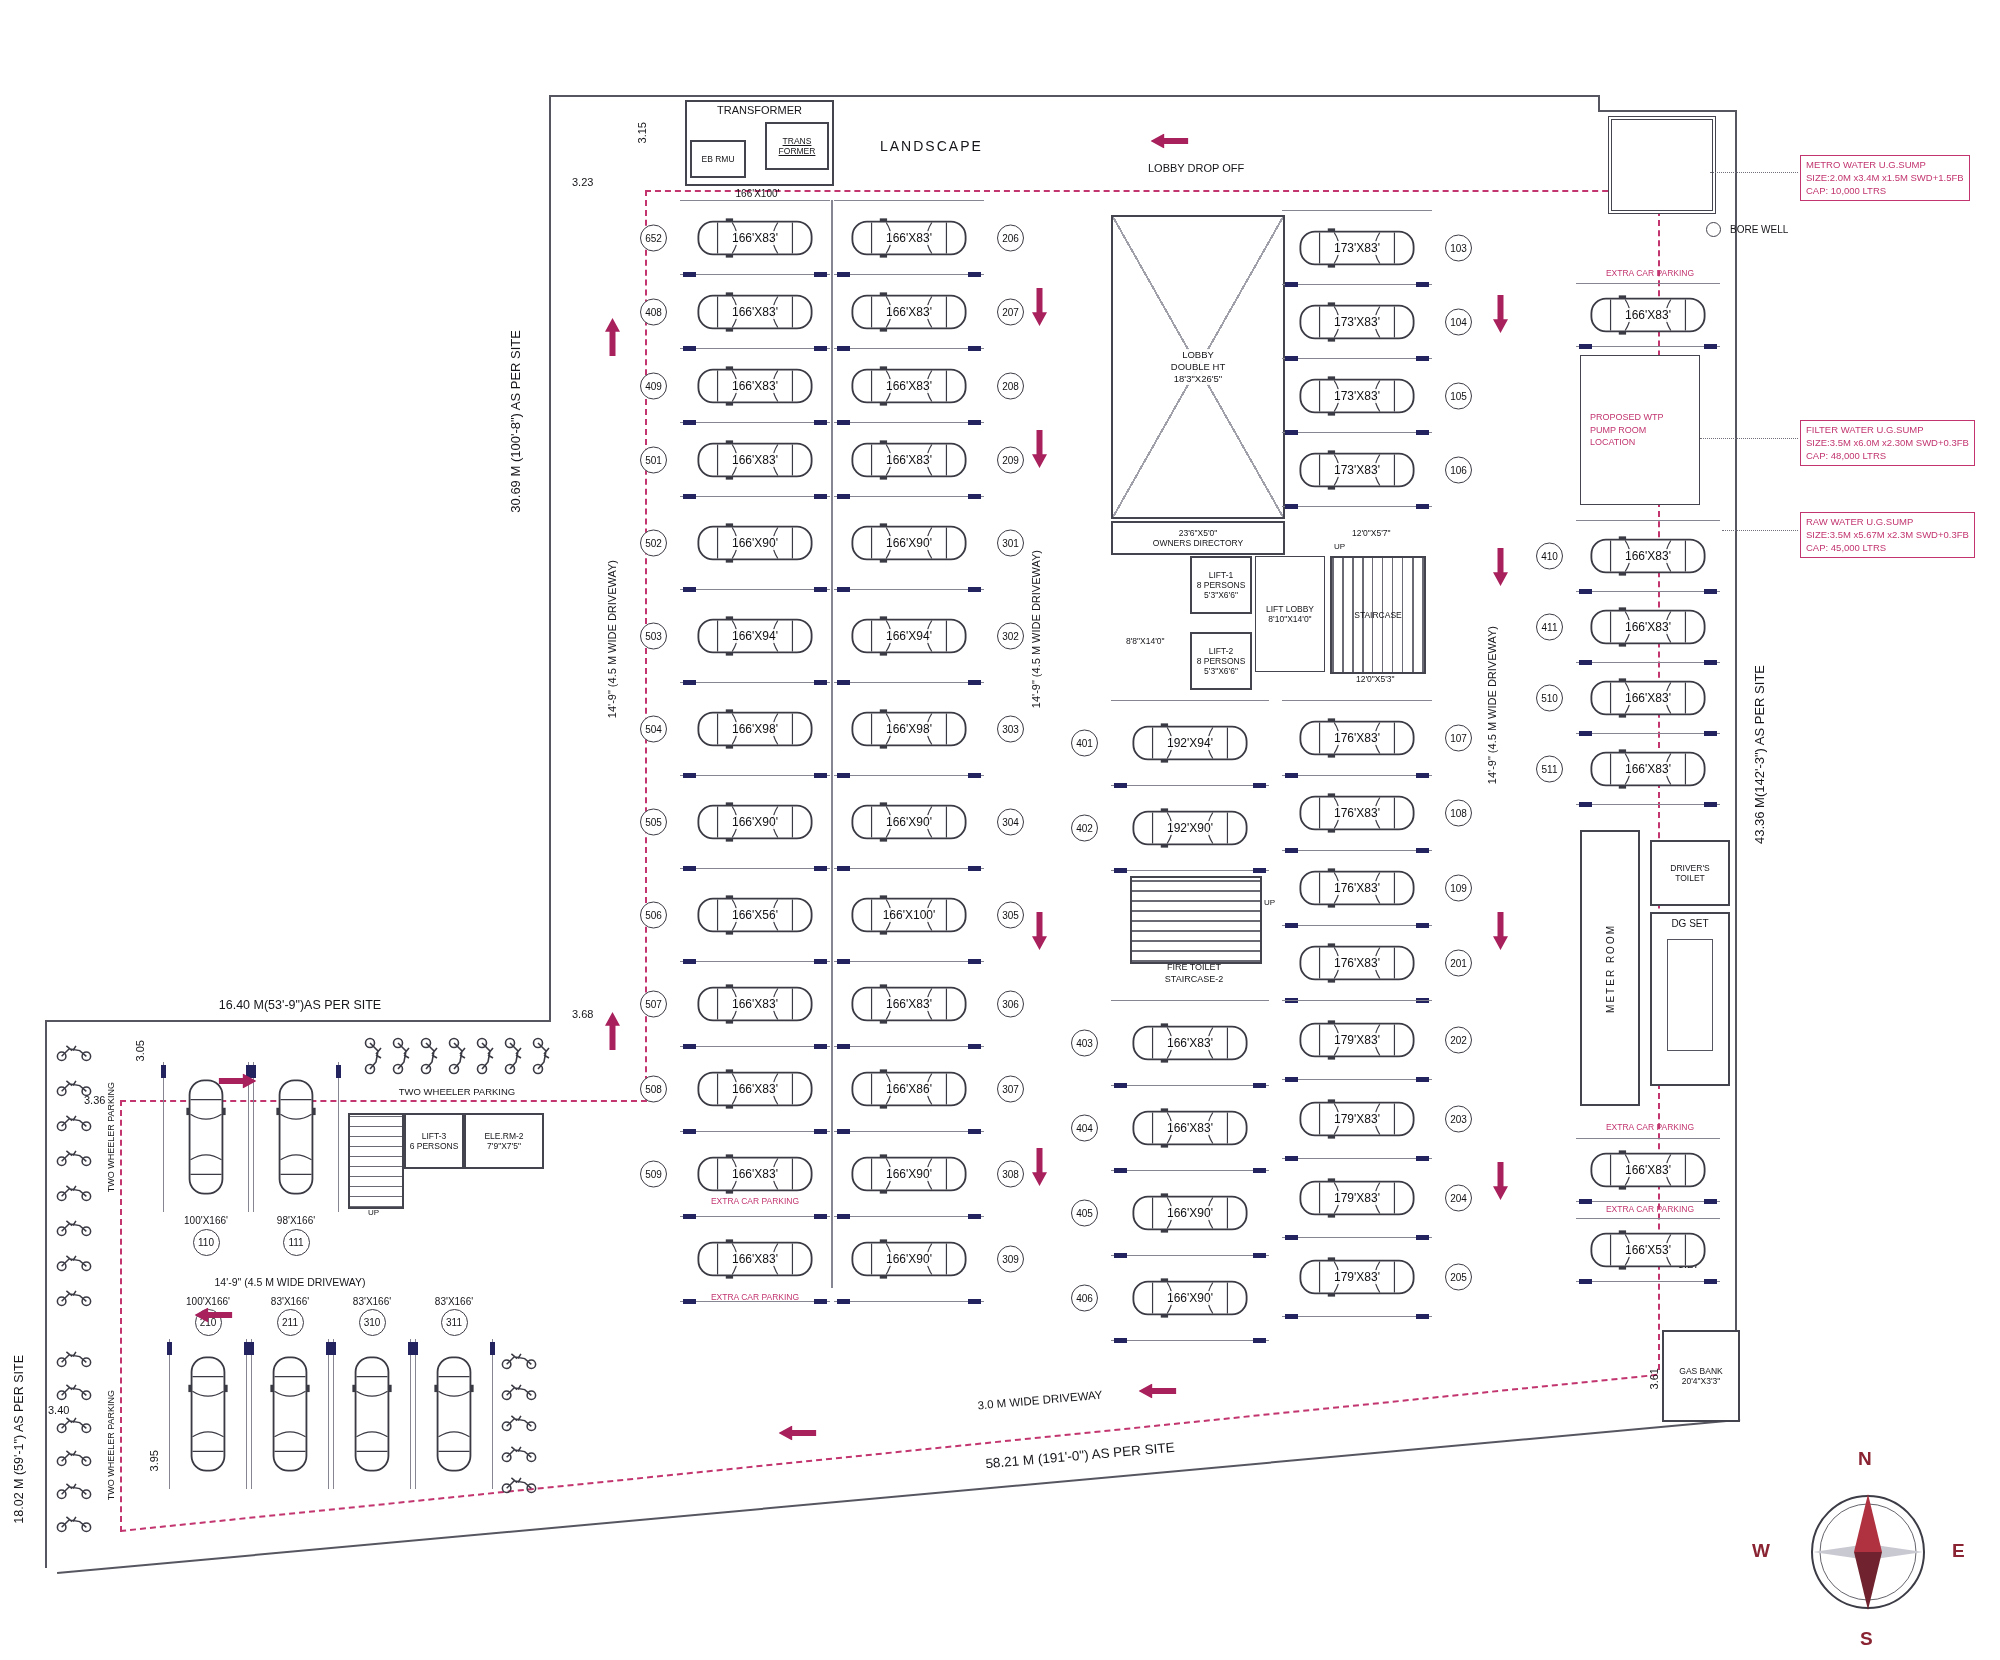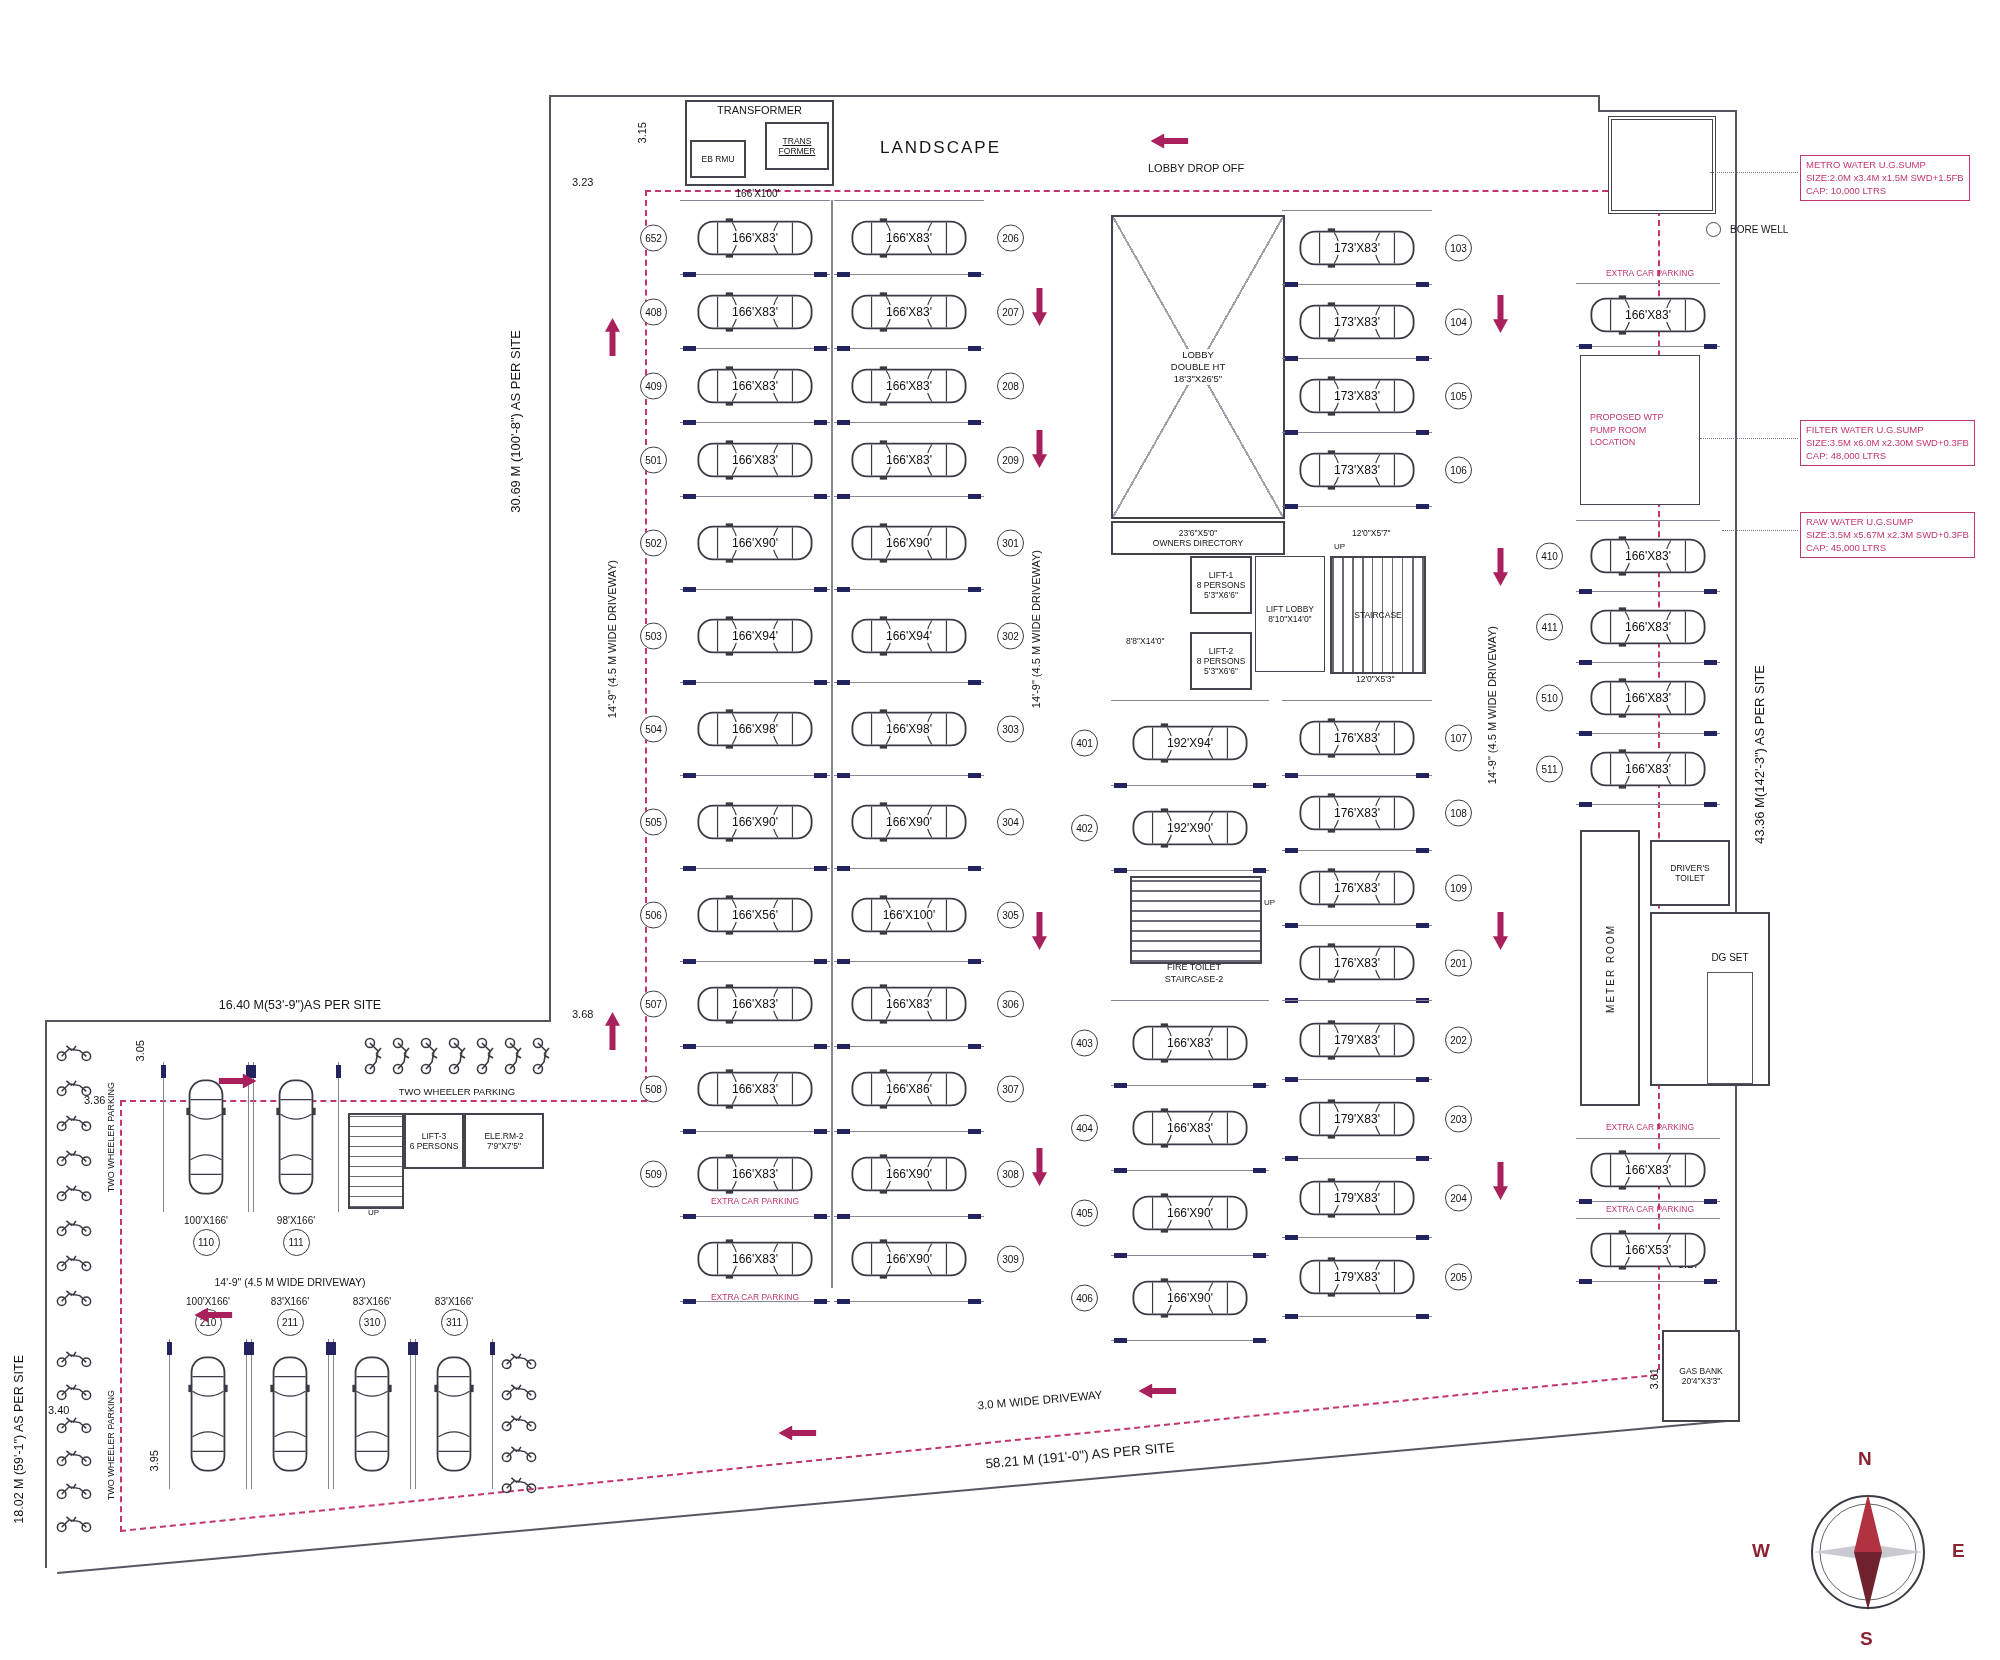--- a/index.html
+++ b/index.html
@@ -119,21 +119,21 @@
   <div class="room" style="left:685px;top:100px;width:145px;height:82px;justify-content:flex-start;">
     <span class="t1" style="font-size:11px;margin-top:2px;">TRANSFORMER</span>
   </div>
   <div class="room" style="left:765px;top:122px;width:60px;height:44px;">
     <span class="t2" style="white-space:normal;width:52px;text-decoration:underline;">TRANS FORMER</span>
   </div>
   <div class="room" style="left:690px;top:140px;width:52px;height:34px;">
     <span class="t2">EB RMU</span>
   </div>
   <div class="lbl c" style="left:685px;top:188px;width:145px;font-size:10px;">166'X100'</div>
-  <div class="lbl" style="left:880px;top:138px;font-size:17px;letter-spacing:2px;">LANDSCAPE</div>
+  <div class="lbl" style="left:880px;top:138px;font-size:14px;letter-spacing:2px;">LANDSCAPE</div>
   <div class="lbl" style="left:1148px;top:162px;font-size:11px;">LOBBY DROP OFF</div>
 
   <div class="bay ab nums-left" style="left:680px;top:200px;width:150px;">
 
   <div class="stall">
         <span class="num">652</span>
         <svg class="car" viewBox="0 0 130 46">
           <use href="#car-shape"></use>
         </svg>
         <span class="dim">166'X83'</span>
@@ -545,21 +545,21 @@
         <span class="dim">166'X83'</span>
       </div>
     </div>
   <div class="room" style="left:1580px;top:830px;width:56px;height:272px;">
     <span class="vt" style="font-size:10px;letter-spacing:2px;">METER ROOM</span>
   </div>
   <div class="room" style="left:1650px;top:840px;width:76px;height:62px;">
     <span class="tiny">DRIVER'S</span>
     <span class="tiny">TOILET</span>
   </div>
-  <div class="room" style="left:1650px;top:912px;width:76px;height:170px;justify-content:flex-end;padding-left:40px;">
+  <div class="room" style="left:1650px;top:912px;width:76px;height:170px;justify-content:flex-start;">
     <span class="t1" style="margin-top:4px;font-size:10px;">DG SET</span>
     <span style="display:block;width:44px;height:110px;border: 1.4px solid #55555f;margin-top:8px;"></span>
   </div>
   <div class="lbl mag c" style="left:1578px;top:1122px;width:144px;font-size:8.5px;">EXTRA CAR PARKING</div>
   <div class="bay h62 nums-left" style="left:1576px;top:1138px;width:144px;">
 
   <div class="stall">
 
         <svg class="car" viewBox="0 0 130 46">
           <use href="#car-shape"></use>

